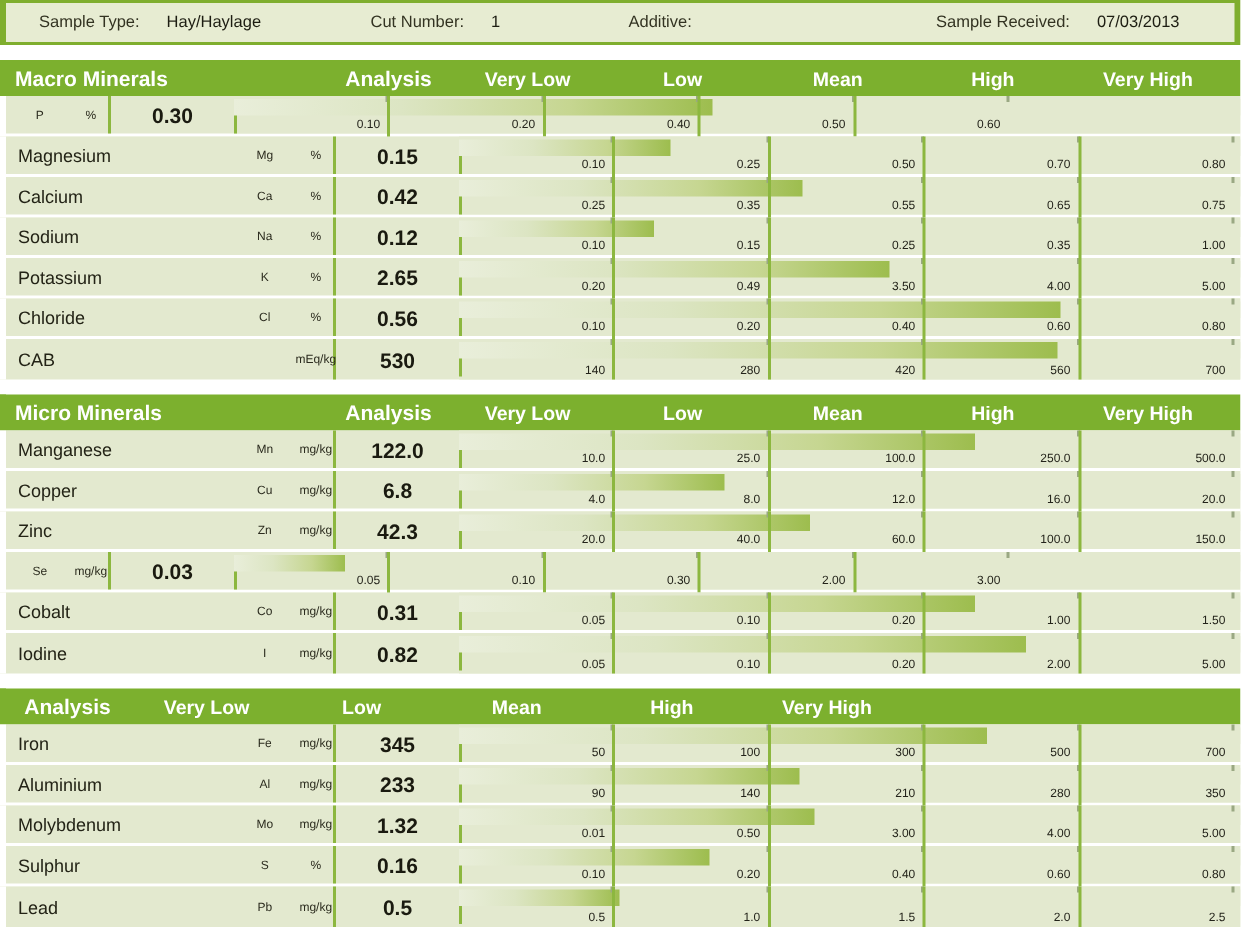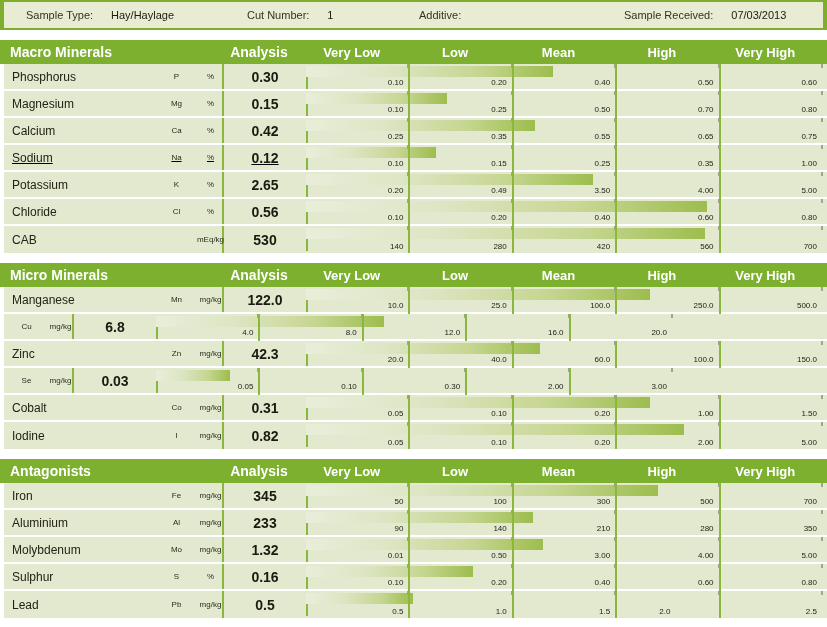--- a/index.html
+++ b/index.html
@@ -161,21 +161,20 @@
           <div class="sec-title" style="width: 214px;">Macro Minerals</div>
           <div class="sec-analysis" style="width: 82px;">Analysis</div>
           <div class="band-head" style="width: 103.4px;">Very Low</div>
           <div class="band-head" style="width: 103.4px;">Low</div>
           <div class="band-head" style="width: 103.4px;">Mean</div>
           <div class="band-head" style="width: 103.4px;">High</div>
           <div class="band-head" style="width: 103.4px;">Very High</div>
         </div>
         <div>
           <div class="row" style="border-left: 4px solid rgb(255, 255, 255);">
-            <div class="c-name" style="width: 150px;">Phosphorus</div>
             <div class="c-sym" style="width: 45px;">P</div>
             <div class="c-unit" style="width: 25px;">%</div>
             <div class="c-analysis" style="width: 82px;">0.30</div>
             <div class="gauge">
               <div class="gauge-track"></div>
               <div class="bar-fill" style="width: 47.5%;"></div>
               <div class="seg-divider" style="left: 0px; top: 13px; height: 12px;"></div>
               <div class="seg-tick" style="left: 101.4px;"></div>
               <div class="seg-label" style="left: 0px; width: 97.4px;">0.10</div>
               <div class="seg-divider" style="left: 102.4px;"></div>
@@ -235,21 +234,21 @@
               <div class="seg-tick" style="left: 308.2px;"></div>
               <div class="seg-label" style="left: 206.8px; width: 97.4px;">0.55</div>
               <div class="seg-divider" style="left: 309.2px;"></div>
               <div class="seg-tick" style="left: 411.6px;"></div>
               <div class="seg-label" style="left: 310.2px; width: 97.4px;">0.65</div>
               <div class="seg-divider" style="left: 412.6px;"></div>
               <div class="seg-tick" style="left: 515px;"></div>
               <div class="seg-label" style="left: 413.6px; width: 97.4px;">0.75</div>
             </div>
           </div>
-          <div class="row" style="border-left: 4px solid rgb(255, 255, 255); text-decoration: underline;">
+          <div class="row" style="border-left: 4px solid rgb(255, 255, 255);">
             <div class="c-name" style="width: 150px;">Sodium</div>
             <div class="c-sym" style="width: 45px;">Na</div>
             <div class="c-unit" style="width: 25px;">%</div>
             <div class="c-analysis" style="width: 82px;">0.12</div>
             <div class="gauge">
               <div class="gauge-track"></div>
               <div class="bar-fill" style="width: 25%;"></div>
               <div class="seg-divider" style="left: 0px; top: 13px; height: 12px;"></div>
               <div class="seg-tick" style="left: 101.4px;"></div>
               <div class="seg-label" style="left: 0px; width: 97.4px;">0.10</div>
@@ -374,20 +373,21 @@
               <div class="seg-label" style="left: 206.8px; width: 97.4px;">100.0</div>
               <div class="seg-divider" style="left: 309.2px;"></div>
               <div class="seg-tick" style="left: 411.6px;"></div>
               <div class="seg-label" style="left: 310.2px; width: 97.4px;">250.0</div>
               <div class="seg-divider" style="left: 412.6px;"></div>
               <div class="seg-tick" style="left: 515px;"></div>
               <div class="seg-label" style="left: 413.6px; width: 97.4px;">500.0</div>
             </div>
           </div>
           <div class="row" style="border-left: 4px solid rgb(255, 255, 255);">
+            <div class="c-name" style="width: 150px;">Copper</div>
             <div class="c-sym" style="width: 45px;">Cu</div>
             <div class="c-unit" style="width: 25px;">mg/kg</div>
             <div class="c-analysis" style="width: 82px;">6.8</div>
             <div class="gauge">
               <div class="gauge-track"></div>
               <div class="bar-fill" style="width: 34%;"></div>
               <div class="seg-divider" style="left: 0px; top: 13px; height: 12px;"></div>
               <div class="seg-tick" style="left: 101.4px;"></div>
               <div class="seg-label" style="left: 0px; width: 97.4px;">4.0</div>
               <div class="seg-divider" style="left: 102.4px;"></div>
@@ -500,21 +500,20 @@
               <div class="seg-label" style="left: 310.2px; width: 97.4px;">2.00</div>
               <div class="seg-divider" style="left: 412.6px;"></div>
               <div class="seg-tick" style="left: 515px;"></div>
               <div class="seg-label" style="left: 413.6px; width: 97.4px;">5.00</div>
             </div>
           </div>
         </div>
       </div>
       <div class="section">
         <div class="sec-head">
-          <div class="sec-title" style="width: 214px;">Antagonists</div>
           <div class="sec-analysis" style="width: 82px;">Analysis</div>
           <div class="band-head" style="width: 103.4px;">Very Low</div>
           <div class="band-head" style="width: 103.4px;">Low</div>
           <div class="band-head" style="width: 103.4px;">Mean</div>
           <div class="band-head" style="width: 103.4px;">High</div>
           <div class="band-head" style="width: 103.4px;">Very High</div>
         </div>
         <div>
           <div class="row" style="border-left: 4px solid rgb(255, 255, 255);">
             <div class="c-name" style="width: 150px;">Iron</div>
@@ -628,21 +627,21 @@
               <div class="seg-tick" style="left: 101.4px;"></div>
               <div class="seg-label" style="left: 0px; width: 97.4px;">0.5</div>
               <div class="seg-divider" style="left: 102.4px;"></div>
               <div class="seg-tick" style="left: 204.8px;"></div>
               <div class="seg-label" style="left: 103.4px; width: 97.4px;">1.0</div>
               <div class="seg-divider" style="left: 205.8px;"></div>
               <div class="seg-tick" style="left: 308.2px;"></div>
               <div class="seg-label" style="left: 206.8px; width: 97.4px;">1.5</div>
               <div class="seg-divider" style="left: 309.2px;"></div>
               <div class="seg-tick" style="left: 411.6px;"></div>
-              <div class="seg-label" style="left: 310.2px; width: 97.4px; text-align: center;">2.0</div>
+              <div class="seg-label" style="left: 310.2px; width: 97.4px;">2.0</div>
               <div class="seg-divider" style="left: 412.6px;"></div>
               <div class="seg-tick" style="left: 515px;"></div>
               <div class="seg-label" style="left: 413.6px; width: 97.4px;">2.5</div>
             </div>
           </div>
         </div>
       </div>
     </div>
 
 </div>

